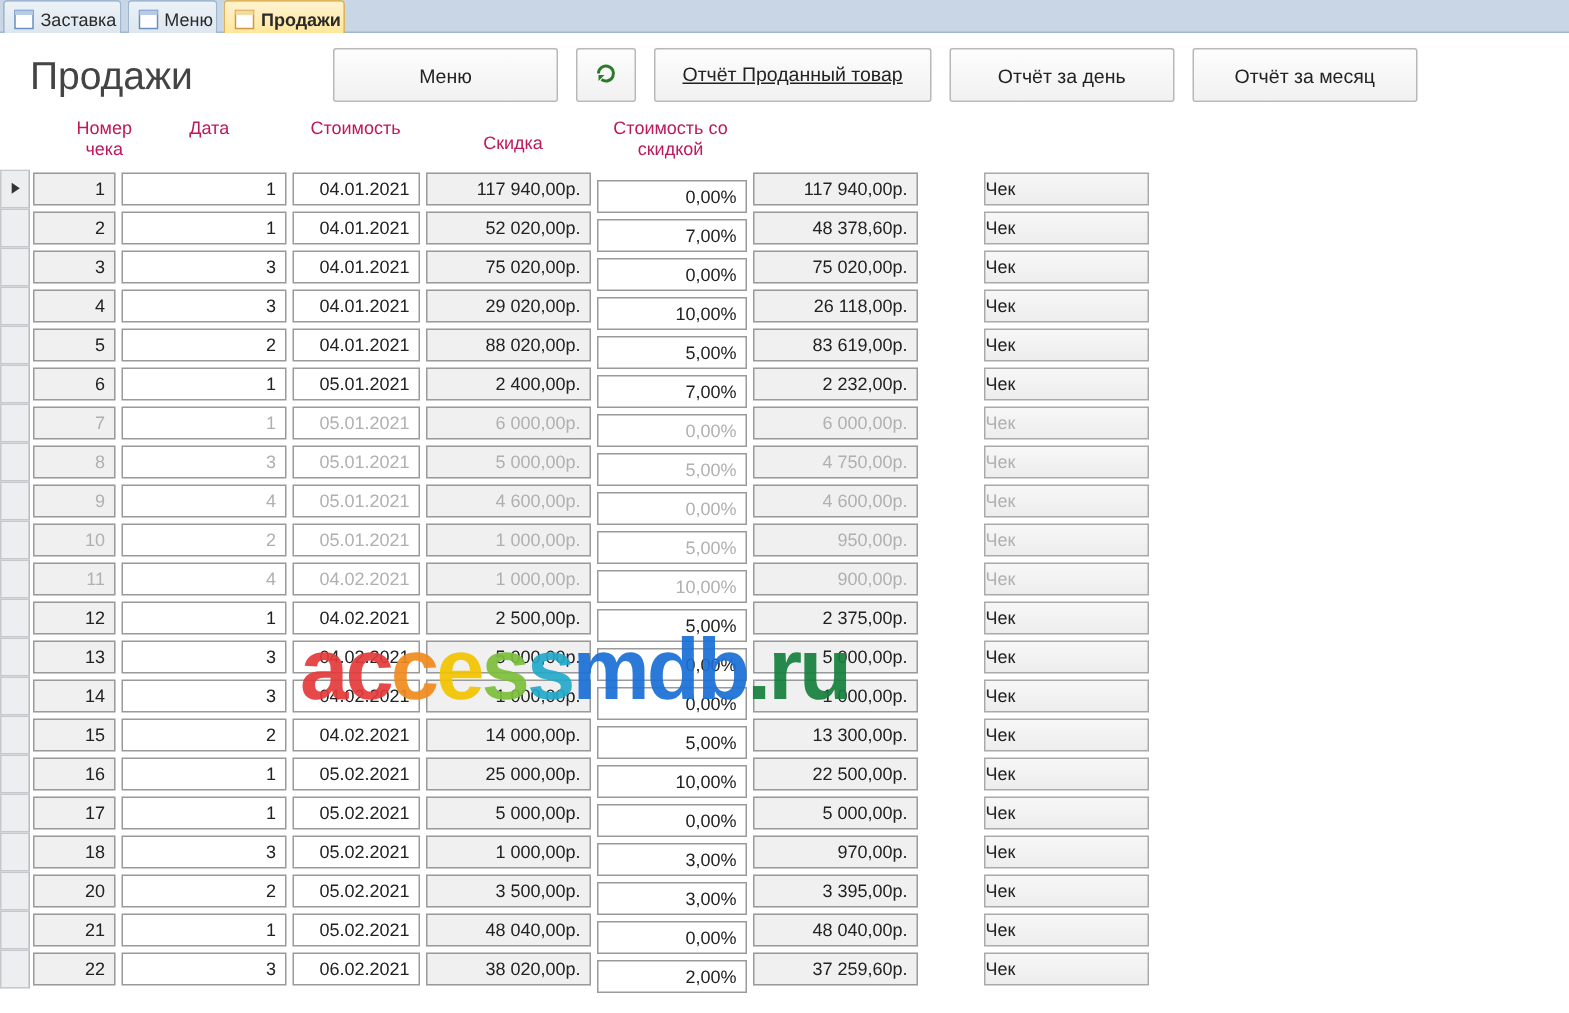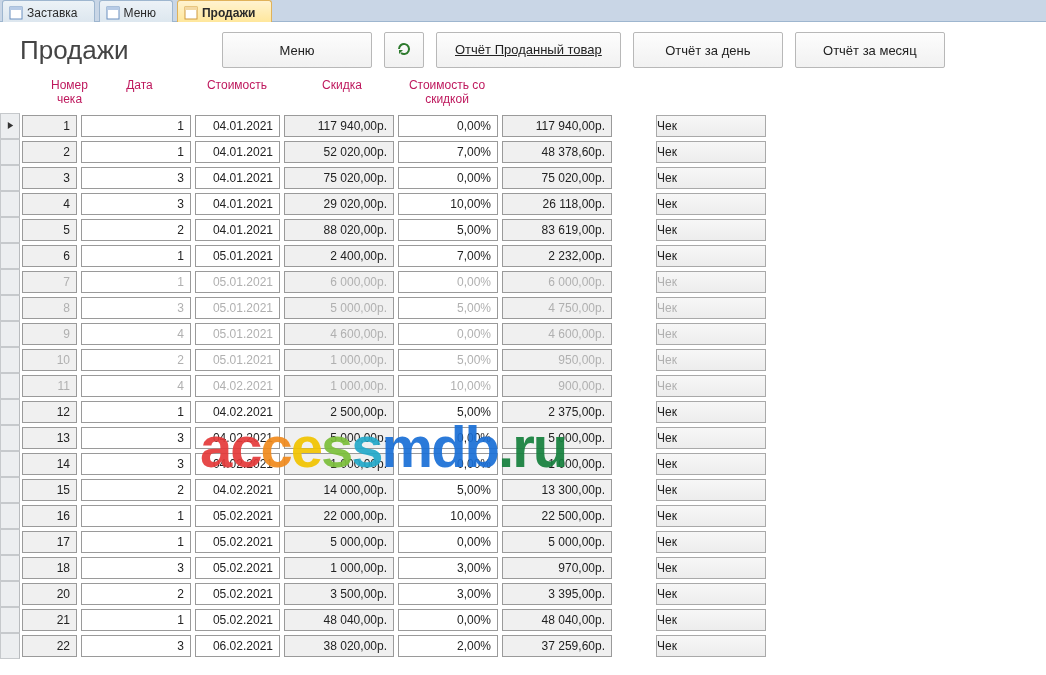--- a/index.html
+++ b/index.html
@@ -18,21 +18,21 @@
     gap: 4px;
     padding: 0 2px;
     height: 22px;
     background: #c9d6e6;
     border-bottom: 1px solid #9eb6cf;
   }
   .tab {
     display: flex;
     align-items: center;
     gap: 4px;
-    padding: 2px 16px 0 6px;
+    padding: 2px 2px 0 6px;
     height: 22px;
     font-size: 12px;
     color: #2a2a2a;
     background: linear-gradient(#ecf2f7, #dde7ef);
     border: 1px solid #9eb6cf;
     border-bottom: none;
     border-radius: 3px 3px 0 0;
     cursor: pointer;
   }
   .tab.active {
@@ -147,21 +147,21 @@
     color: #222;
     cursor: pointer;
     text-align: left;
     margin: 0 2px;
   }
   
   .c-num    { width: 55px; }
   .c-seller { width: 110px; }
   .c-date   { width: 85px; }
   .c-cost   { width: 110px; }
-  .c-disc   { width: 100px; }
+  .c-disc   { width: 100px; margin-top: 10px; }
   .c-total  { width: 110px; }
   
   .watermark {
     position: absolute;
     top: 300px;
     left: 200px;
     pointer-events: none;
     font-family: Arial, sans-serif;
     font-size: 58px;
     font-weight: 900;
@@ -405,21 +405,21 @@
         <div class="cell c-disc">5,00%</div>
         <div class="cell-ro c-total">13 300,00р.</div>
         <div class="cell-gap"></div>
         <button class="chk-btn">Чек</button>
       </div>
       <div class="row">
         <div class="row-selector"></div>
         <div class="cell-ro c-num">16</div>
         <div class="cell c-seller">1</div>
         <div class="cell c-date">05.02.2021</div>
-        <div class="cell-ro c-cost">22 000,00р.</div>
+        <div class="cell-ro c-cost">25 000,00р.</div>
         <div class="cell c-disc">10,00%</div>
         <div class="cell-ro c-total">22 500,00р.</div>
         <div class="cell-gap"></div>
         <button class="chk-btn">Чек</button>
       </div>
       <div class="row">
         <div class="row-selector"></div>
         <div class="cell-ro c-num">17</div>
         <div class="cell c-seller">1</div>
         <div class="cell c-date">05.02.2021</div>

